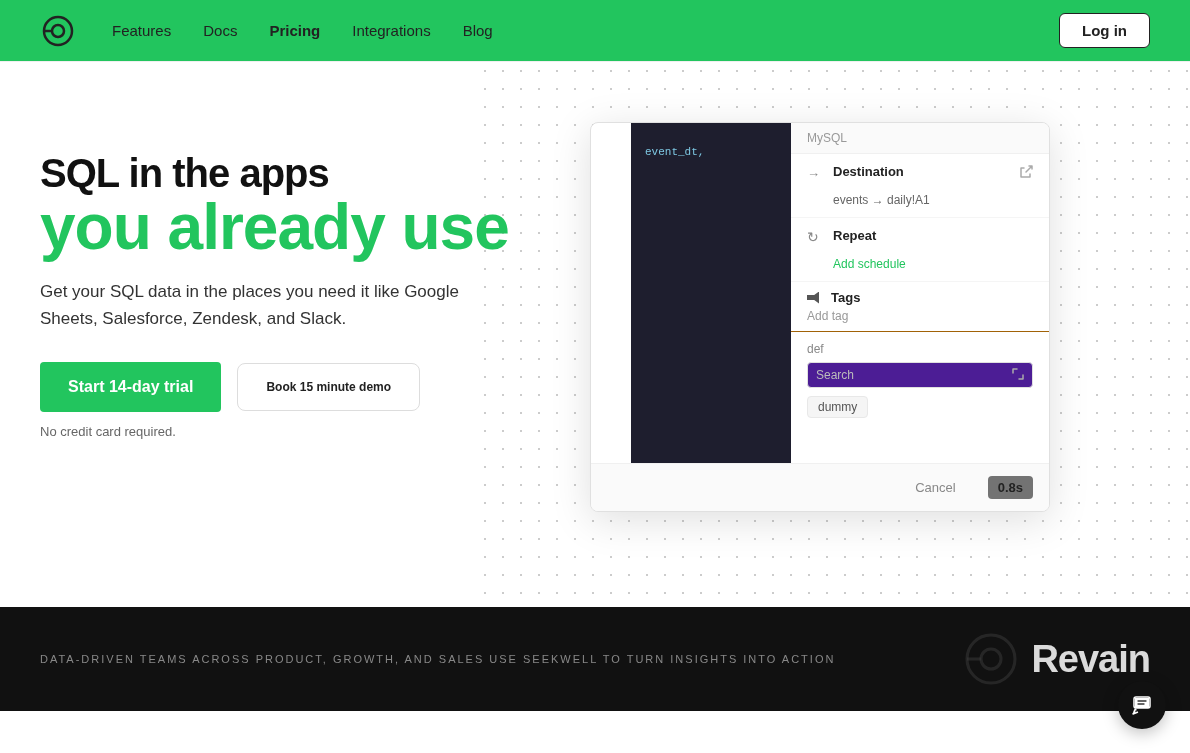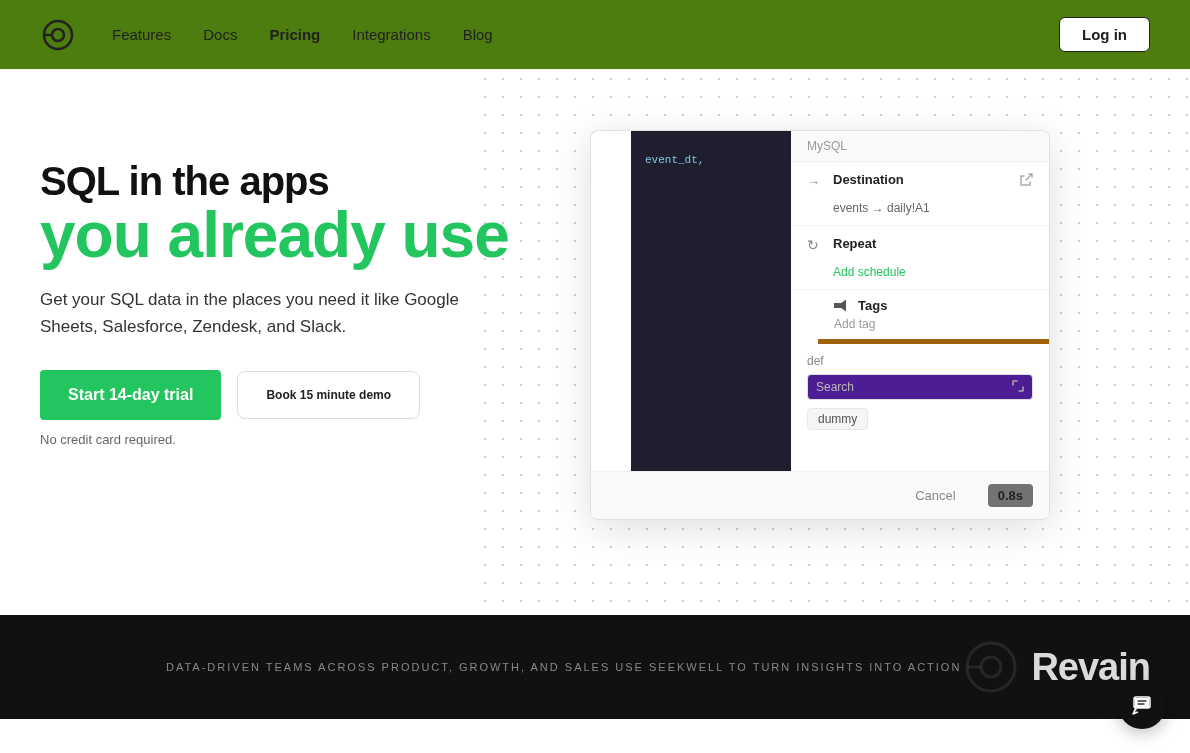--- a/index.html
+++ b/index.html
@@ -11,25 +11,25 @@
       width: 1190px;
       min-height: 753px;
     }
 
     
     nav {
       display: flex;
       align-items: center;
       justify-content: space-between;
       padding: 0 40px;
-      height: 70px;
+      height: 62px;
       border-bottom: 1px solid #f0f0f0;
       position: relative;
       z-index: 10;
-      background: #4d7c0f;
+      background: #22c55e;
     }
     .nav-left {
       display: flex;
       align-items: center;
       gap: 36px;
     }
     .nav-logo {
       width: 36px;
       height: 36px;
     }
@@ -236,22 +236,21 @@
       margin-top: 14px;
     }
     .ext-link-icon {
       width: 14px;
       height: 14px;
       color: #aaa;
     }
 
     .tags-area {
       padding: 8px 16px;
-      border-bottom: 5px solid #a16207;
-      margin-left: 27px;
+      border-bottom: 1px solid #a16207;
     }
     .tags-label {
       font-size: 13px;
       font-weight: 600;
       color: #222;
       display: flex;
       align-items: center;
       gap: 8px;
     }
     .tags-add {
@@ -325,21 +324,21 @@
       justify-content: space-between;
       position: relative;
     }
 
     .bottom-tagline {
       font-size: 11px;
       letter-spacing: 2px;
       color: #888;
       text-transform: uppercase;
       flex: 1;
-      text-align: right;
+      text-align: left;
     }
 
     .revain-logo {
       display: flex;
       align-items: center;
       gap: 10px;
     }
     .revain-icon {
       width: 60px;
       height: 60px;

